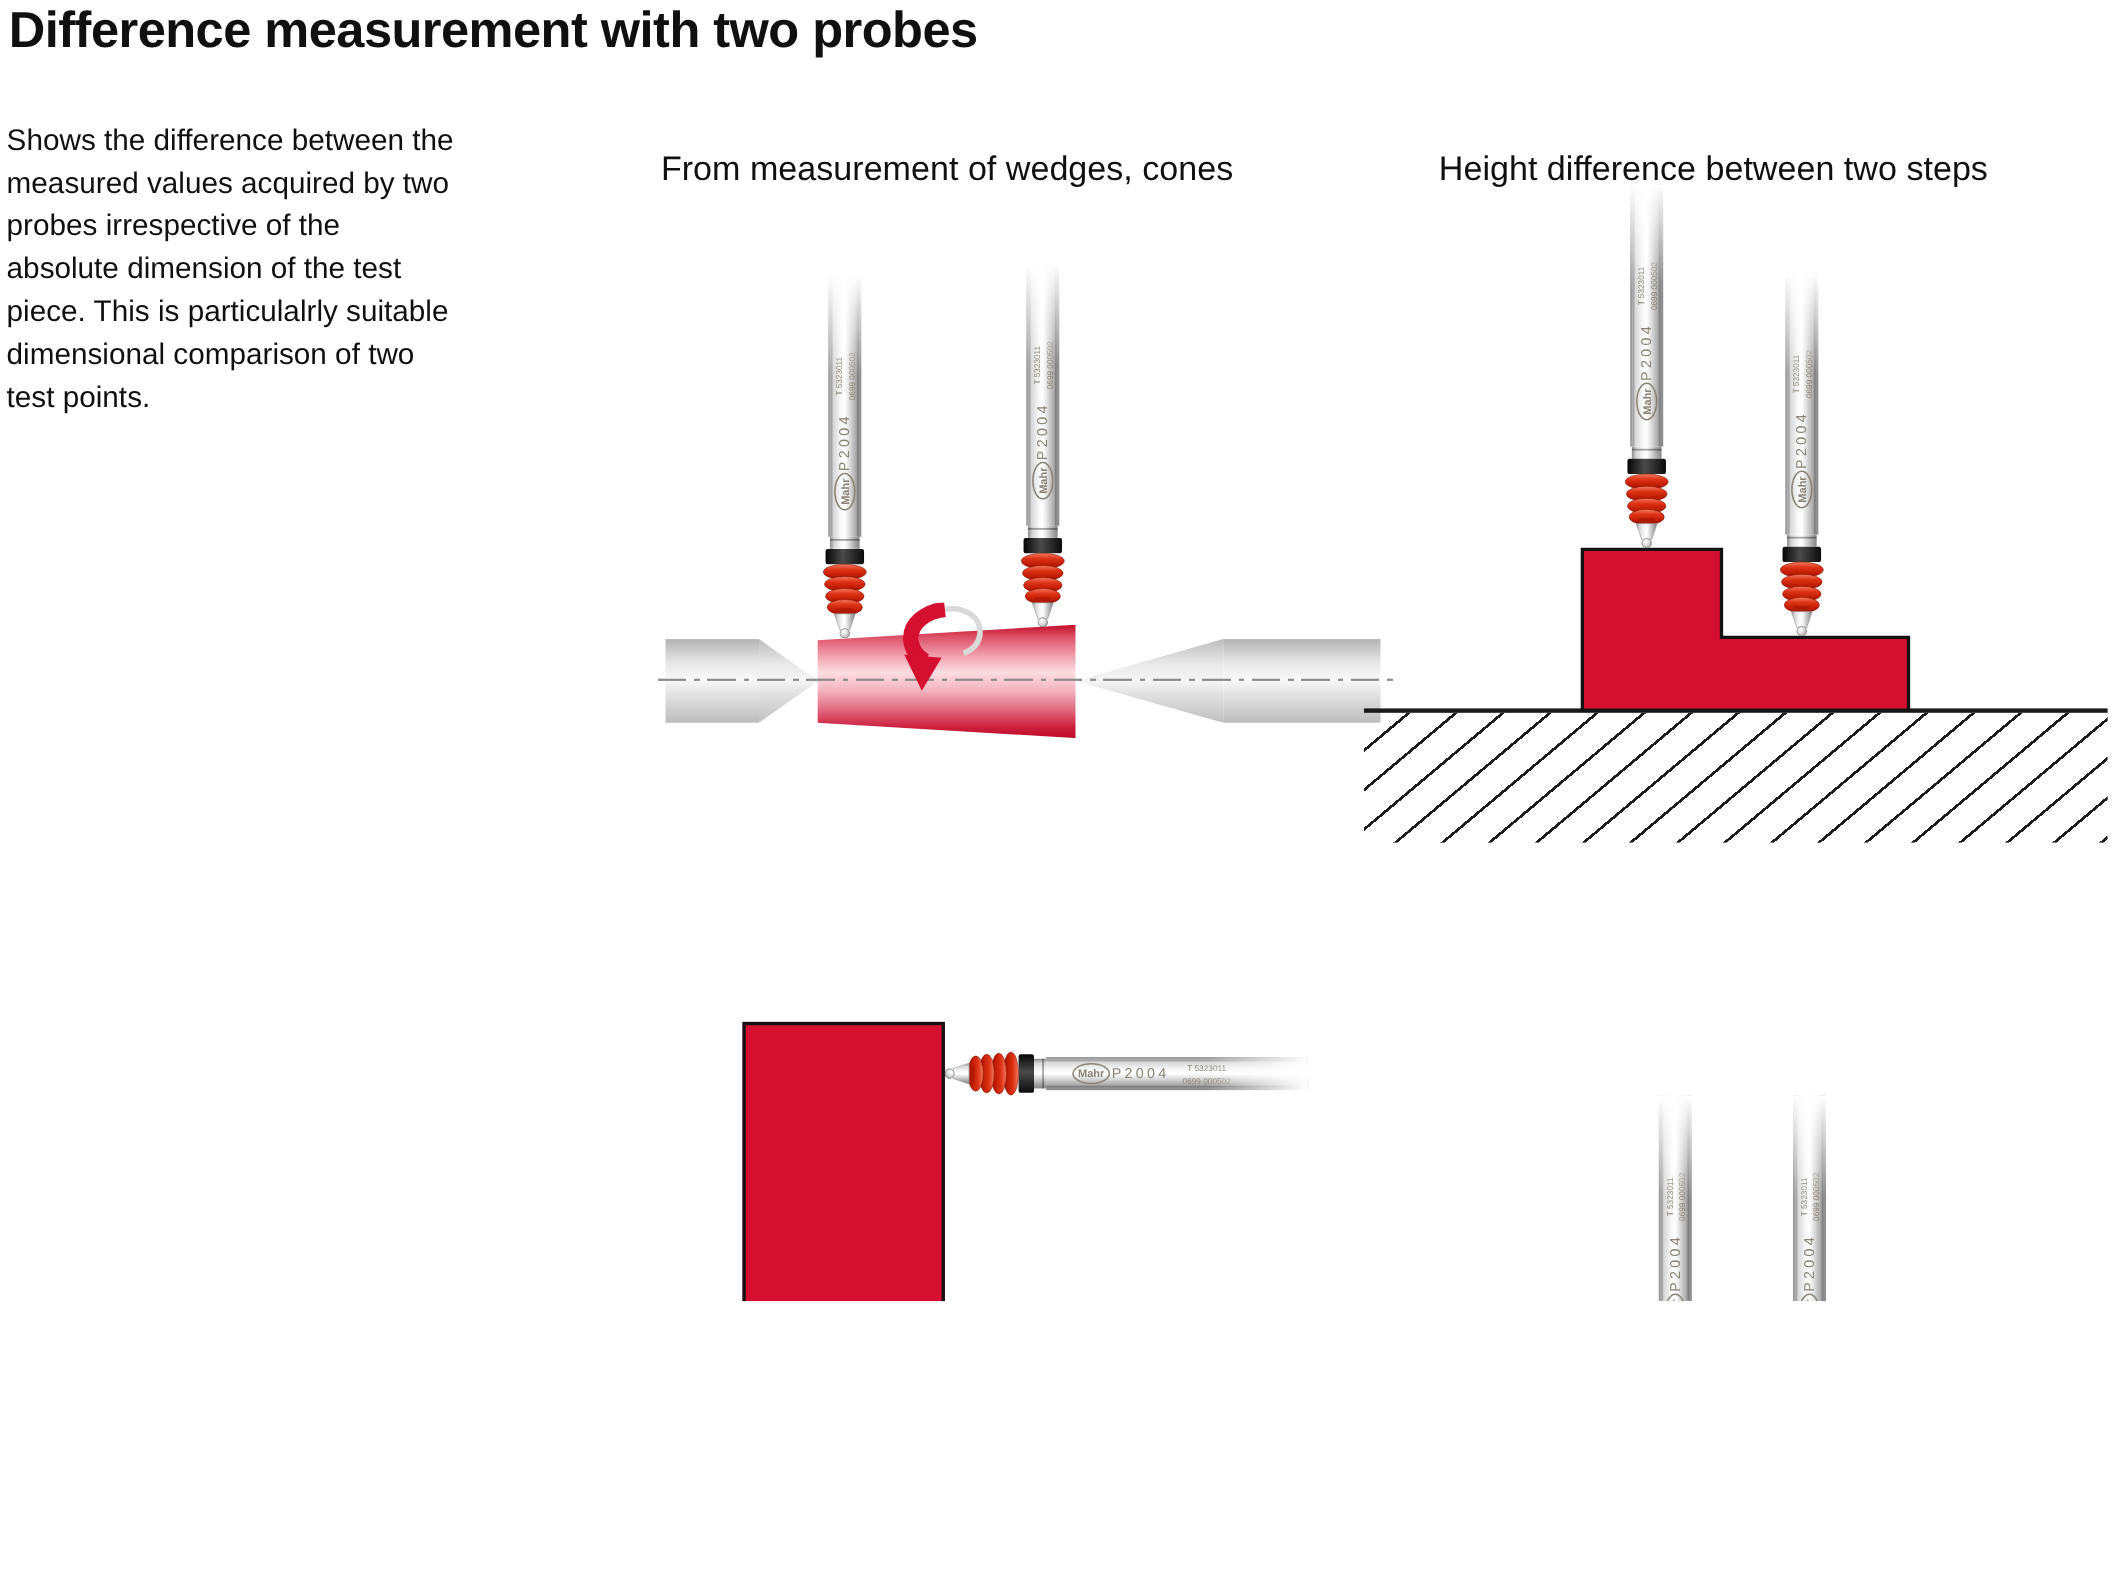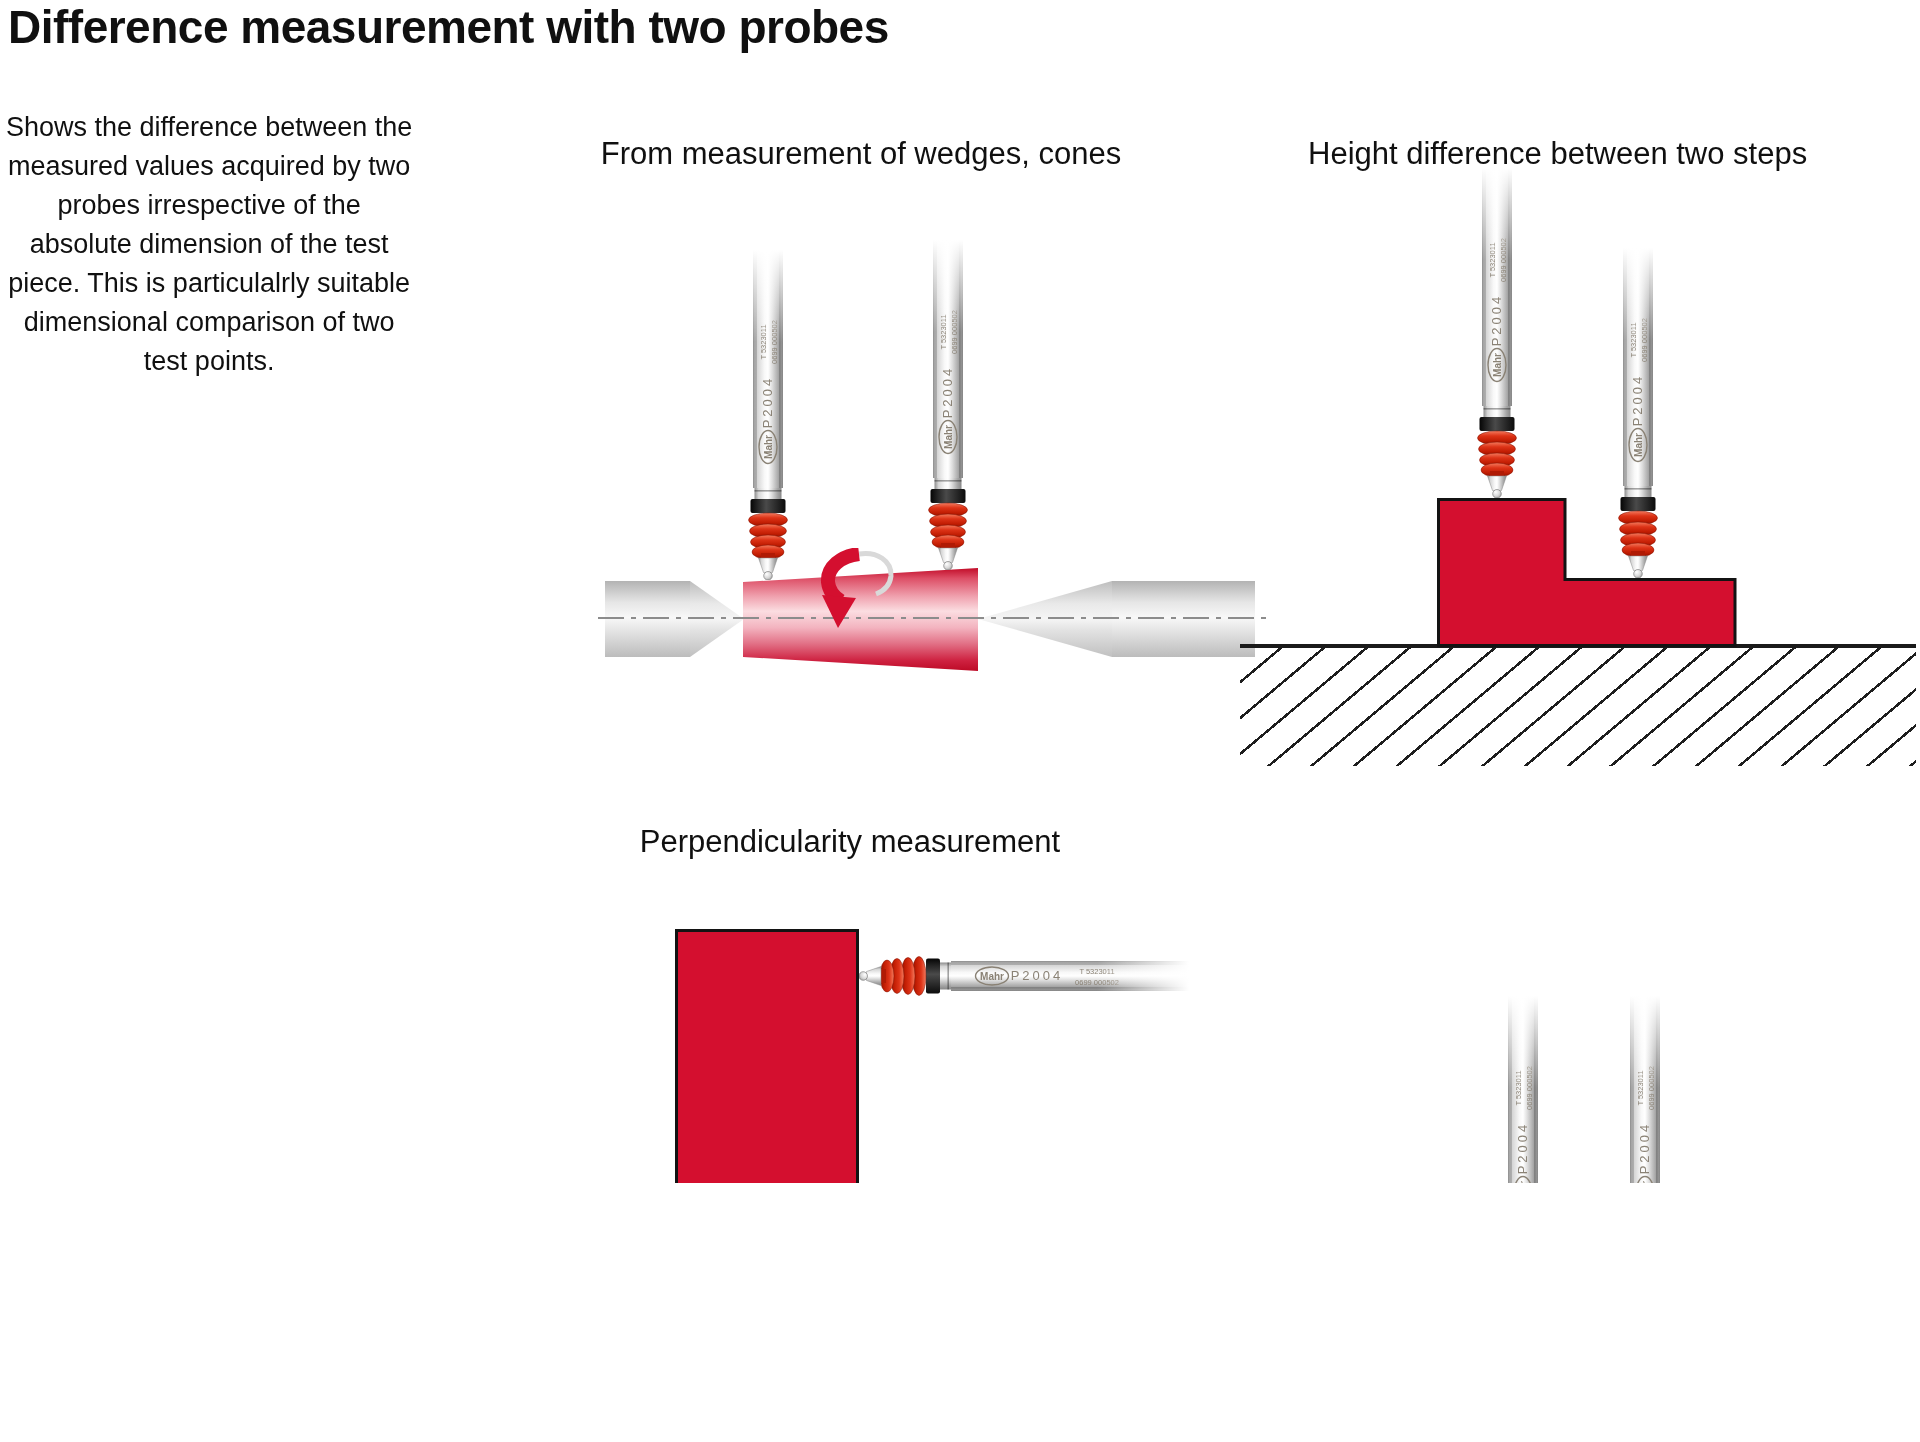--- a/index.html
+++ b/index.html
@@ -1,17 +1,17 @@
 <!DOCTYPE html>
 <html><head>
 <meta charset="utf-8">
 <style>
   html,body{margin:0;padding:0;background:#ffffff;}
   .page{position:relative;width:1920px;height:1183px;background:#fff;overflow:hidden;
-        font-family:"Liberation Sans",sans-serif;color:#101010;text-align:center;}
+        font-family:"Liberation Sans",sans-serif;color:#101010;}
   .abs{position:absolute;}
   .title{position:absolute;left:8px;top:0px;font-size:46px;font-weight:bold;
          letter-spacing:-0.5px;white-space:nowrap;}
   .intro{position:absolute;left:6px;top:108px;font-size:27px;line-height:39px;
          white-space:pre-line;}
   .cap{position:absolute;font-size:31px;white-space:nowrap;}
   .cap-center{transform:translateX(-50%);}
   .cap-multi{white-space:pre-line;line-height:41px;}
   
   .cyl-gray{position:absolute;background:linear-gradient(180deg,#b3b3b3 0%,#e6e6e6 28%,
@@ -105,21 +105,20 @@
   <div class="intro">Shows the difference between the
 measured values acquired by two
 probes irrespective of the
 absolute dimension of the test
 piece. This is particulalrly suitable
 dimensional comparison of two
 test points.</div>
 
   <div class="cap" style="left:1308px;top:136px;">Height difference between two steps</div>
   <div class="cap cap-center" style="left:861px;top:136px;">From measurement of wedges, cones</div>
-  <div class="cap cap-center" style="left:850px;top:824px;">Perpendicularity measurement</div>
 
   <div>
     <div class="cyl-gray" style="left:605px;top:581px;width:85px;height:76px;"></div>
     <div class="cone-r" style="left:690px;top:581px;width:54px;height:76px;"></div>
     <div class="cone-l" style="left:978px;top:581px;width:134px;height:76px;"></div>
     <div class="cyl-gray" style="left:1112px;top:581px;width:143px;height:76px;"></div>
     <div class="red-cyl wedge" style="left:743px;top:568px;width:235px;height:103px;"></div>
     <div class="dashline" style="left:598px;top:617px;width:674px;"></div>
     <svg class="arrow-svg" style="left:815px;top:548px;" width="85" height="85" viewBox="0 0 85 85">
       <path d="M 44,6 C 62,3 77,13 76,28 C 75,37 69,43 61,46" stroke="#d9d9d9" stroke-width="5" fill="none"></path>

